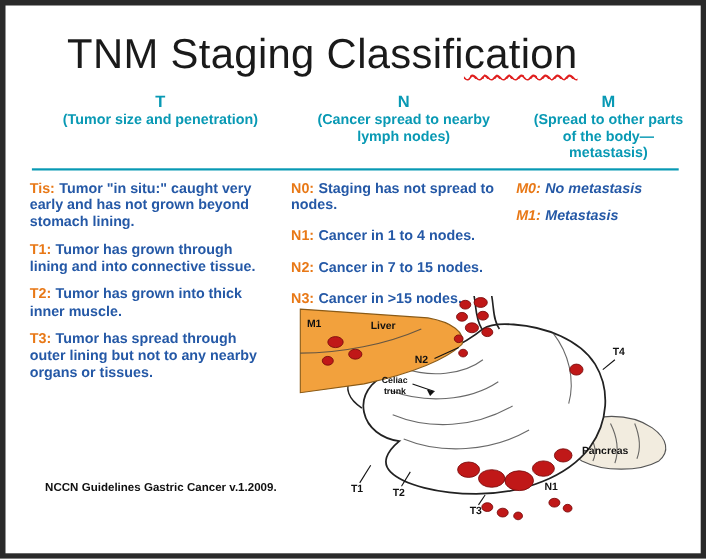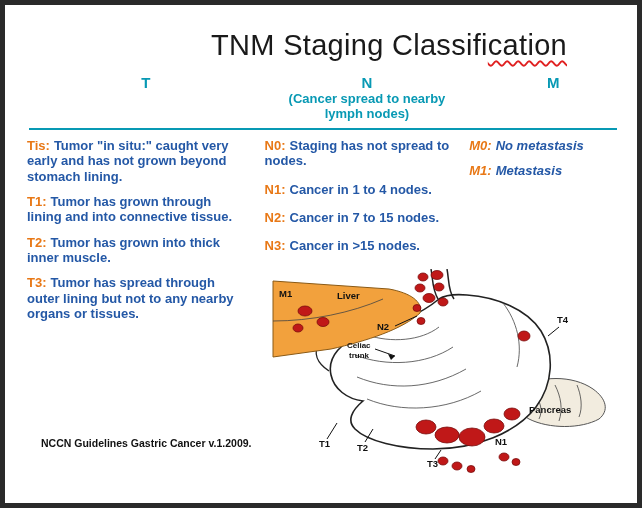--- a/index.html
+++ b/index.html
@@ -1,20 +1,20 @@
 <!DOCTYPE html>
 <html style="--teal: #0899b4; --orange: #e87816; --body_blue: #2458a6; --title_black: #1a1a1a; --squiggle_red: #e02020; --liver_orange: #f2a13d; --tumor_red: #c01818;"><head>
 <meta charset="utf-8">
 <style>
   html,body{margin:0;padding:0;background:#fff;}
   body{width:642px;height:508px;font-family:"Liberation Sans",sans-serif;}
   .slide{position:relative;width:642px;height:508px;box-sizing:border-box;
          border:5px solid #2a2a2a;background:#fff;overflow:hidden;}
 
-  .title{margin:24px 70px 0 14px;text-align:right;font-size:29px;font-weight:400;
+  .title{margin:24px 70px 0 14px;text-align:center;font-size:38px;font-weight:400;
          color:var(--title_black,#1a1a1a);letter-spacing:.3px;white-space:nowrap;}
   .squiggle{text-decoration:underline;text-decoration-style:wavy;
             text-decoration-color:var(--squiggle_red,#e02020);
             text-decoration-thickness:2px;text-underline-offset:5px;}
 
   .cols-header{display:flex;margin:12px 0 0 22px;align-items:flex-start;}
   .col-head{text-align:center;}
   .w-t{width:238px;} .w-n{width:205px;} .w-m{width:168px;}
   .col-head .letter{display:block;font-size:15px;font-weight:700;color:var(--teal,#0899b4);}
   .col-head .subtitle{display:block;font-size:13px;font-weight:700;line-height:1.15;
@@ -49,27 +49,29 @@
 </head>
 <body>
 
 <div class="slide">
 
   <h1 class="title"><span>TNM Staging Classifi</span><span class="squiggle">cation</span></h1>
 
   <div class="cols-header">
     <div class="col-head w-t">
       <span class="letter">T</span>
+      <span class="subtitle">(Tumor size and penetration)</span>
     </div>
     <div class="col-head w-n">
       <span class="letter">N</span>
       <span class="subtitle">(Cancer spread to nearby lymph nodes)</span>
     </div>
     <div class="col-head w-m">
       <span class="letter">M</span>
+      <span class="subtitle">(Spread to other parts of the body—metastasis)</span>
     </div>
   </div>
 
   <hr class="rule">
 
   <div class="cols-body">
     <div class="col-body col-t w-t">
       <div class="item">
         <span class="label">Tis:</span><span class="text">Tumor "in situ:" caught very early and has not grown beyond stomach lining.</span>
       </div>

